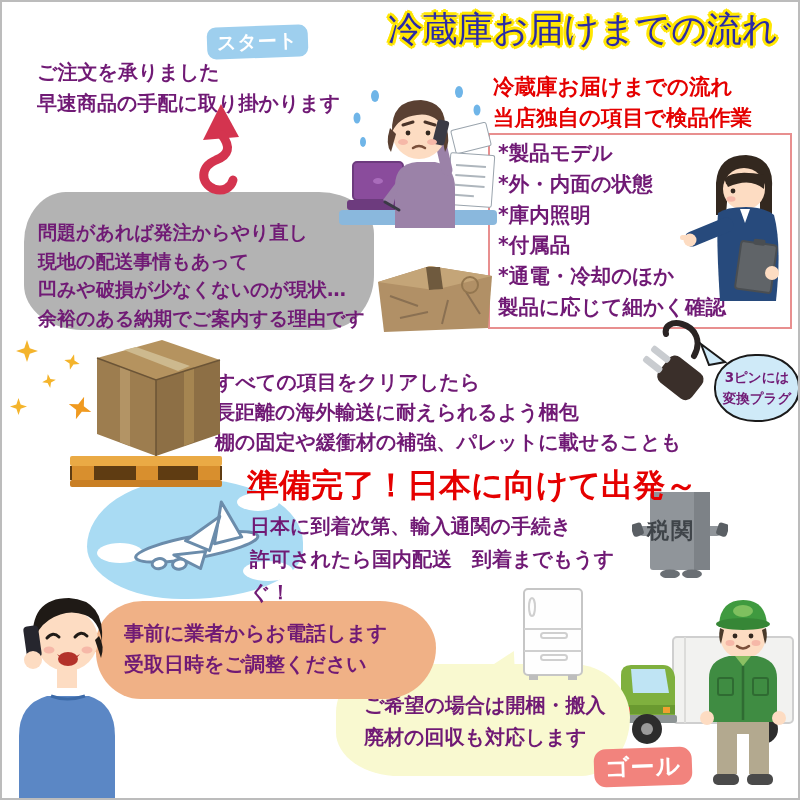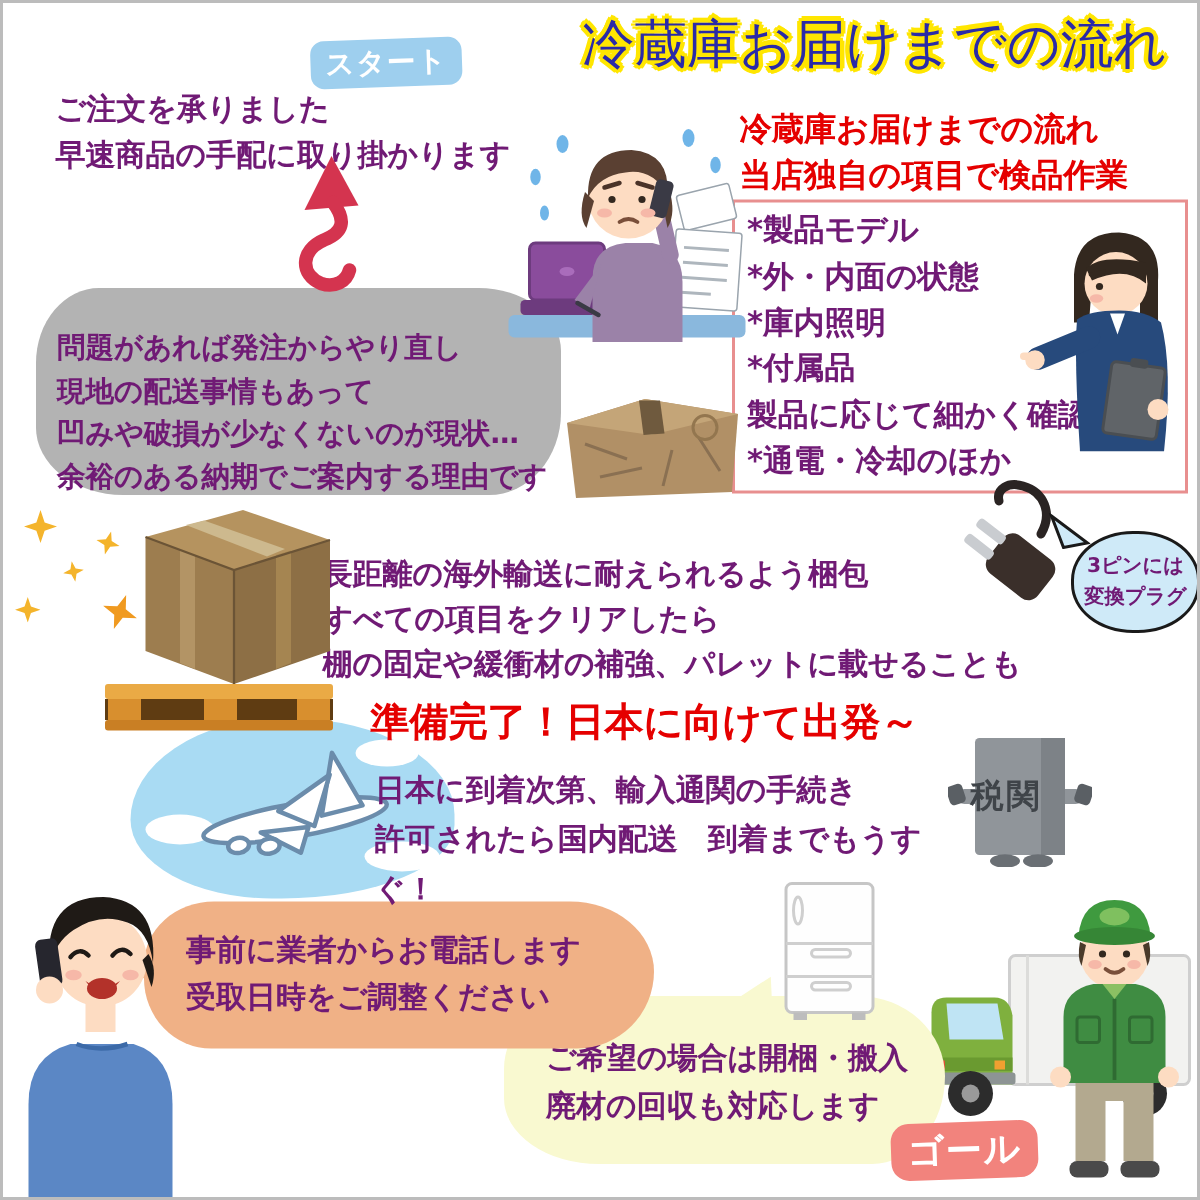--- a/index.html
+++ b/index.html
@@ -46,21 +46,21 @@
   }
 
   #inspect-heading { left:491px; top:69px; font-size:21.5px; line-height:1.45; color:var(--accent_red,#e50000); font-weight:bold; }
   #inspect-box {
     left:486px; top:131px; width:304px; height:196px;
     border:2px solid var(--box_border,#e88f8f); background:#fff;
     padding:3px 0 0 8px; font-size:20.5px; line-height:1.5;
   }
 
   #packing-text { left:213px; top:365px; font-size:20px; line-height:1.5; }
-  #departure-text { left:245px; top:462px; font-size:26px; color:var(--accent_red,#e50000); font-weight:bold; white-space:nowrap; z-index:5; }
+  #departure-text { left:245px; top:462px; font-size:32px; color:var(--accent_red,#e50000); font-weight:bold; white-space:nowrap; z-index:5; }
   #arrival-text { left:248px; top:508px; width:400px; text-align:left; font-size:20px; line-height:1.65; z-index:5; }
 
   #sky-blob {
     left:85px; top:477px; width:216px; height:120px;
     background:var(--sky_blue,#a9dbf3);
     border-radius:48% 52% 55% 45% / 58% 55% 42% 45%;
     z-index:1;
   }
   .cloud { position:absolute; background:#fff; border-radius:50%; }
 
@@ -185,22 +185,22 @@
 
   <div id="inspect-heading" class="abs">
     <div>冷蔵庫お届けまでの流れ</div>
     <div>当店独自の項目で検品作業</div>
   </div>
   <div id="inspect-box" class="abs jp">
     <div>*製品モデル</div>
     <div>*外・内面の状態</div>
     <div>*庫内照明</div>
     <div>*付属品</div>
+    <div>*通電・冷却のほか</div>
     <div>製品に応じて細かく確認</div>
-    <div>*通電・冷却のほか</div>
   </div>
 
   <svg id="inspector" class="abs" width="114" height="152" viewBox="0 0 114 152">
     <path d="M36 34 Q38 6 66 6 Q94 8 92 38 L92 66 L80 66 L80 40 L48 40 L46 66 L36 66 Z" fill="#33281f"></path>
     <circle cx="64" cy="40" r="21" fill="#fddcc2"></circle>
     <path d="M44 30 Q54 20 84 26 L84 40 Q70 28 48 38 Z" fill="#33281f"></path>
     <circle cx="53" cy="42" r="2.4" fill="#33281f"></circle>
     <path d="M47 34 l9 -2" stroke="#33281f" stroke-width="2.5" stroke-linecap="round"></path>
     <ellipse cx="51" cy="50" rx="4.5" ry="2.8" fill="#f6b8a8"></ellipse>
     <path d="M38 64 Q36 90 40 152 L96 152 Q102 96 94 66 Q84 58 66 58 Q46 58 38 64" fill="#274a7c"></path>
@@ -257,22 +257,22 @@
     <path d="M45 28 L104 50 L168 30 M104 50 L104 126" stroke="#6b5436" stroke-width="1.5" fill="none"></path>
     <rect x="18" y="126" width="152" height="10" rx="2" fill="#eaaa45"></rect>
     <rect x="18" y="136" width="152" height="14" fill="#5f3c12"></rect>
     <rect x="20" y="136" width="22" height="14" fill="#d88f2e"></rect>
     <rect x="84" y="136" width="22" height="14" fill="#d88f2e"></rect>
     <rect x="146" y="136" width="22" height="14" fill="#d88f2e"></rect>
     <rect x="18" y="150" width="152" height="7" rx="2" fill="#c97f24"></rect>
   </svg>
 
   <div id="packing-text" class="abs jp">
+    <div>すべての項目をクリアしたら</div>
     <div>長距離の海外輸送に耐えられるよう梱包</div>
-    <div>すべての項目をクリアしたら</div>
     <div>棚の固定や緩衝材の補強、パレットに載せることも</div>
   </div>
 
   <div id="departure-text" class="abs">準備完了！日本に向けて出発～</div>
 
   <div id="sky-blob" class="abs">
     <div class="cloud" style="left:10px; top:64px; width:46px; height:20px;"></div>
     <div class="cloud" style="left:150px; top:14px; width:42px; height:18px;"></div>
     <div class="cloud" style="left:156px; top:82px; width:50px; height:20px;"></div>
     <svg style="position:absolute; left:28px; top:16px; transform:rotate(-10deg);" width="160" height="84" viewBox="0 0 160 84">

